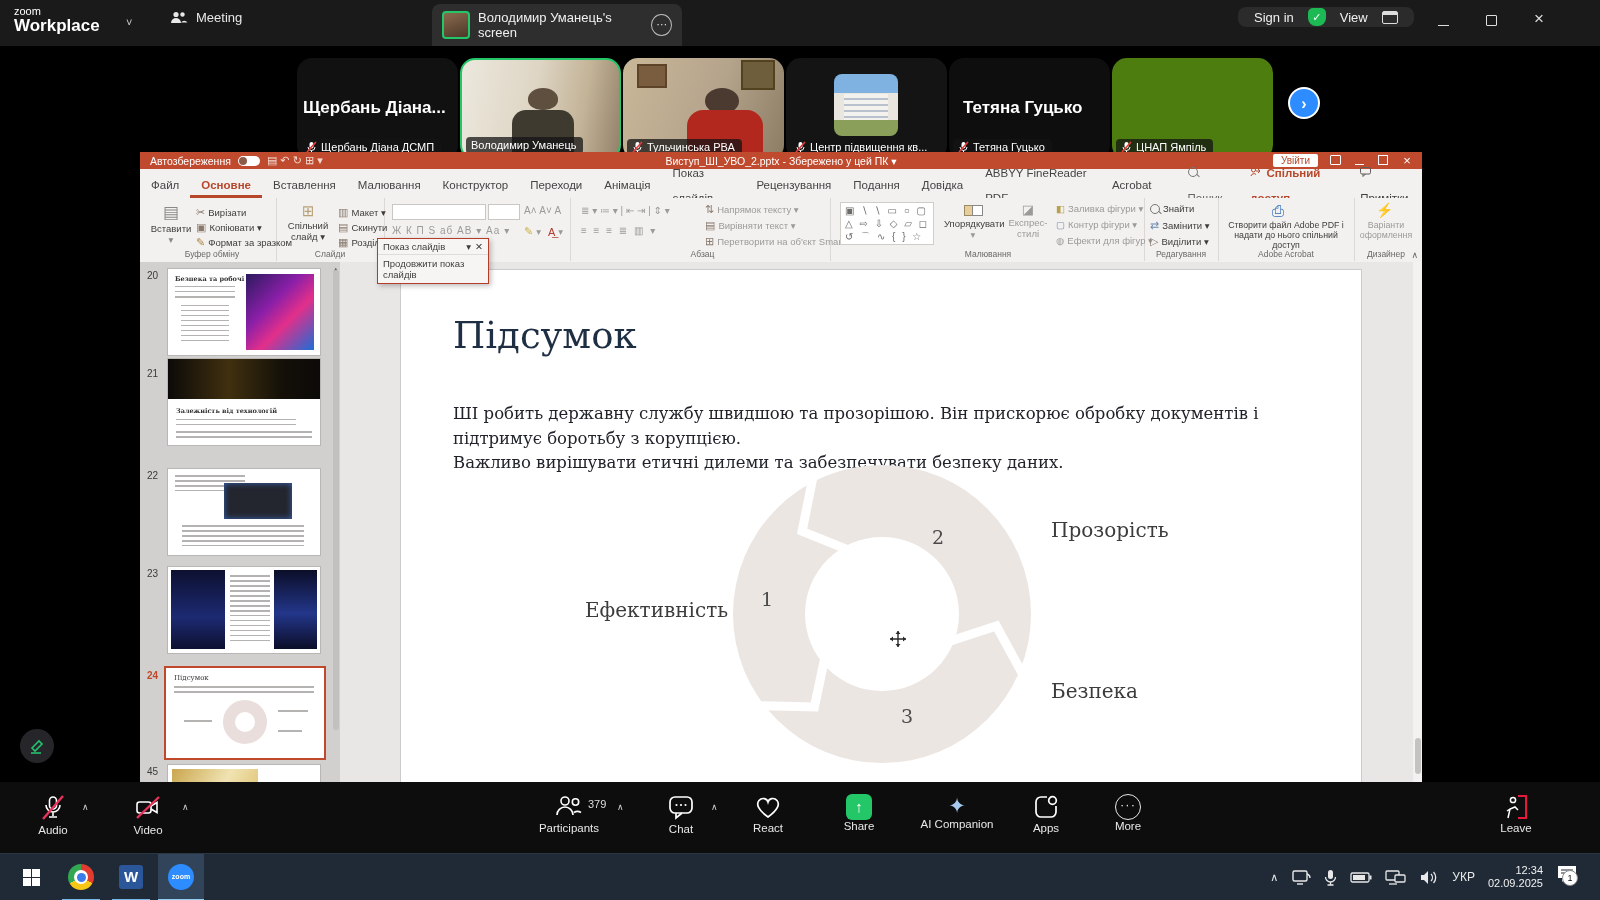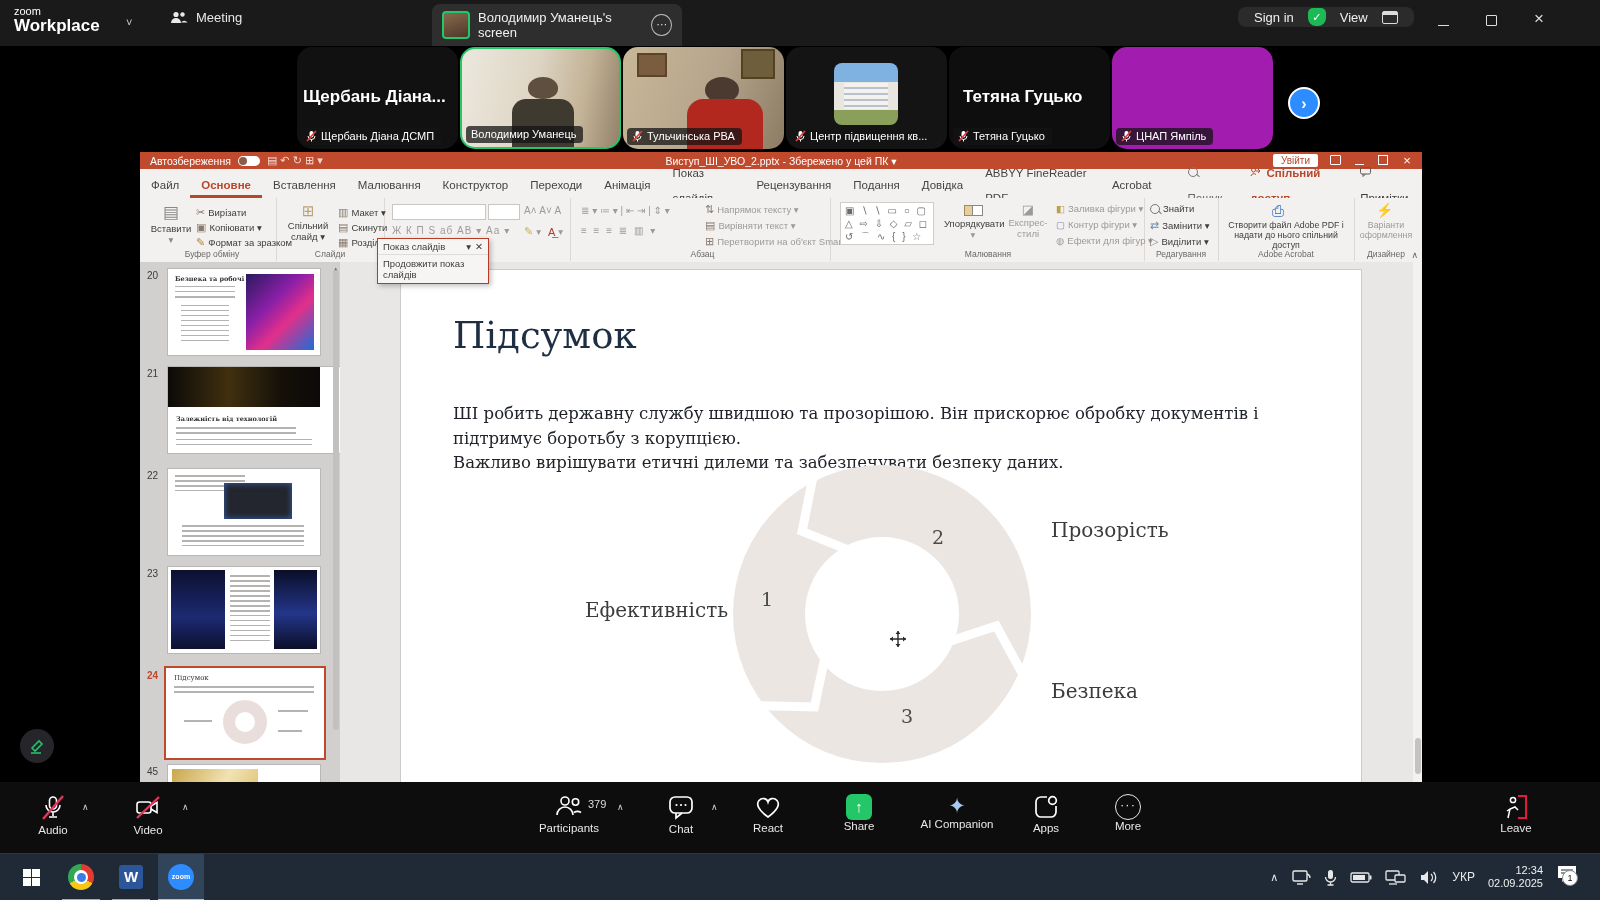--- a/index.html
+++ b/index.html
@@ -23,21 +23,21 @@
      align-items:center;gap:14px;padding:0 16px;font-size:13px;color:#f0f0f0;}
   .shield{width:18px;height:18px;background:#1db954;border-radius:5px 5px 8px 8px;color:#fff;
      font-size:11px;line-height:18px;text-align:center;}
   .viewgrid{display:inline-block;width:14px;height:11px;border:1.4px solid #ddd;border-radius:2px;
      background:linear-gradient(#ddd 3px,transparent 3px);}
   .winbtn{width:30px;text-align:center;color:#ddd;font-size:14px;}
   .minb{display:inline-block;width:11px;border-bottom:1.6px solid #ddd;}
   .maxb{display:inline-block;width:9px;height:9px;border:1.4px solid #ddd;border-radius:1px;}
   
   .vstrip{left:0;top:46px;width:1600px;height:106px;background:#000;}
-  .vtile{top:1px;height:102px;width:161px;overflow:hidden;background:#161616;border-radius:15px;}
+  .vtile{top:12px;height:102px;width:161px;overflow:hidden;background:#161616;border-radius:15px;}
   .vtile .bigname{position:absolute;left:6px;top:40px;right:4px;color:#fff;font-weight:bold;font-size:17px;
      white-space:nowrap;overflow:hidden;}
   .plate{position:absolute;left:4px;bottom:4px;background:rgba(20,20,20,.75);border-radius:4px;
      color:#fff;font-size:11px;padding:2px 7px 3px 5px;display:flex;align-items:center;gap:4px;white-space:nowrap;max-width:150px;overflow:hidden;}
   .nextbtn{left:1288px;top:87px;width:32px;height:32px;border-radius:50%;background:#2d8cff;border:2px solid #fff;
      color:#fff;font-size:16px;font-weight:bold;text-align:center;line-height:30px;box-sizing:border-box;}
   
   .pptwin{left:140px;top:152px;width:1282px;height:630px;background:#f3f1f0;overflow:hidden;font-family:"Liberation Sans",sans-serif;}
   .ptitle{left:0;top:0;width:100%;height:17px;background:#c04a2e;color:#fff;font-size:10.5px;display:flex;align-items:center;}
   .qat{display:flex;align-items:center;gap:7px;padding-left:10px;}
@@ -206,21 +206,21 @@
       <div class="plate">
         <svg width="11" height="12" viewBox="0 0 11 12">
           <rect x="3.5" y="1" width="4" height="6.5" rx="2" fill="#fff"></rect>
             <path d="M2,6 a3.5,3.5 0 0 0 7,0 M5.5,9.5 v2" stroke="#fff" stroke-width="1" fill="none"></path>
           <line x1="1" y1="11" x2="10" y2="1" stroke="#e63c3c" stroke-width="1.6"></line>
         </svg>
         <span>Тетяна Гуцько</span>
       </div>
     </div>
 
-    <div class="abs vtile" style="left:1112px;background:#a21caf;">
+    <div class="abs vtile" style="left:1112px;background:#4d7c0f;">
       <div class="plate">
         <svg width="11" height="12" viewBox="0 0 11 12">
           <rect x="3.5" y="1" width="4" height="6.5" rx="2" fill="#fff"></rect>
             <path d="M2,6 a3.5,3.5 0 0 0 7,0 M5.5,9.5 v2" stroke="#fff" stroke-width="1" fill="none"></path>
           <line x1="1" y1="11" x2="10" y2="1" stroke="#e63c3c" stroke-width="1.6"></line>
         </svg>
         <span>ЦНАП Ямпіль</span>
       </div>
     </div>
   </div>
@@ -423,21 +423,21 @@
     <div class="abs tpanel">
       <div class="tnum" style="top:8px;">20</div>
       <div class="thumb" style="top:6px;">
         <div class="mini-title" style="position:absolute;left:7px;top:6px;font-size:6.5px;font-weight:bold;">Безпека та робочі місця</div>
         <div class="tlines" style="position:absolute;left:7px;top:17px;width:60px;height:12px;"></div>
         <div class="tlines" style="position:absolute;left:13px;top:36px;width:48px;height:40px;"></div>
         <div style="position:absolute;left:78px;top:5px;width:68px;height:76px;background:linear-gradient(135deg,#2b1a5e 0%,#8a1fa8 38%,#e22f8a 62%,#1b6ed6 100%);"></div>
       </div>
 
       <div class="tnum" style="top:106px;">21</div>
-      <div class="thumb" style="top:104px;padding-left:28px;">
+      <div class="thumb" style="top:96px;">
         <div style="position:absolute;left:0;top:0;width:152px;height:40px;background:linear-gradient(90deg,#0c0a08,#41300f 40%,#141008 75%,#0c0a08);"></div>
         <div class="mini-title" style="position:absolute;left:8px;top:48px;font-size:6.5px;font-weight:bold;">Залежність від технологій</div>
         <div class="tlines" style="position:absolute;left:8px;top:60px;width:120px;height:8px;"></div>
         <div class="tlines" style="position:absolute;left:8px;top:72px;width:136px;height:8px;"></div>
       </div>
 
       <div class="tnum" style="top:208px;">22</div>
       <div class="thumb" style="top:206px;">
         <div class="tlines" style="position:absolute;left:7px;top:6px;width:70px;height:16px;"></div>
         <div style="position:absolute;left:56px;top:14px;width:68px;height:36px;background:#23262e;box-shadow:inset 0 0 6px #3a66b8;"></div>

